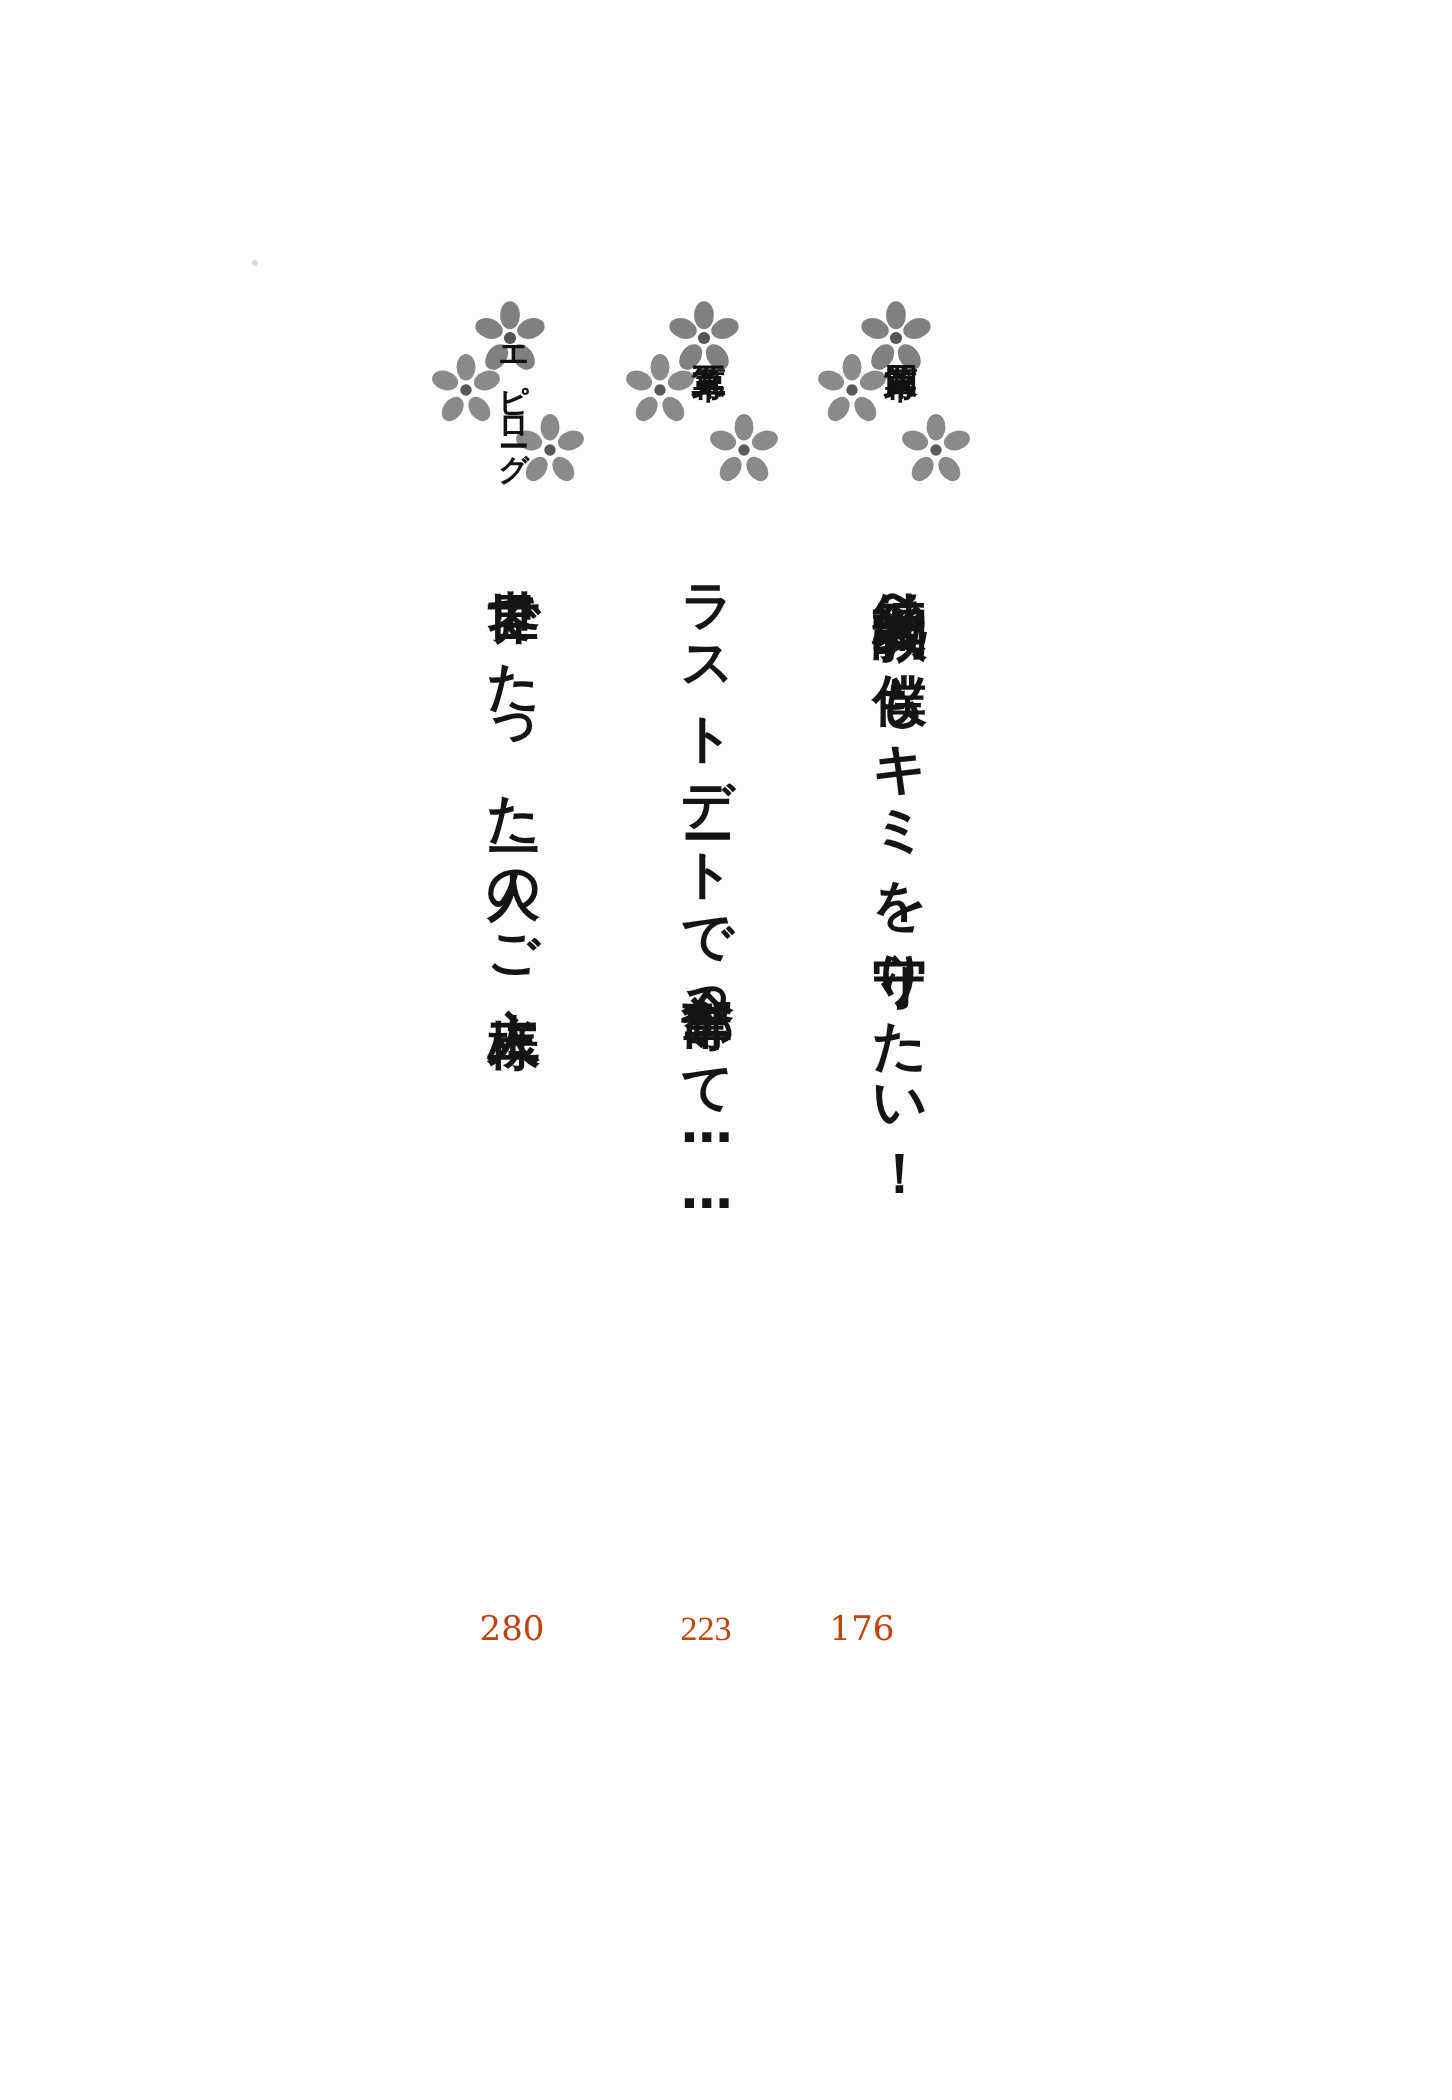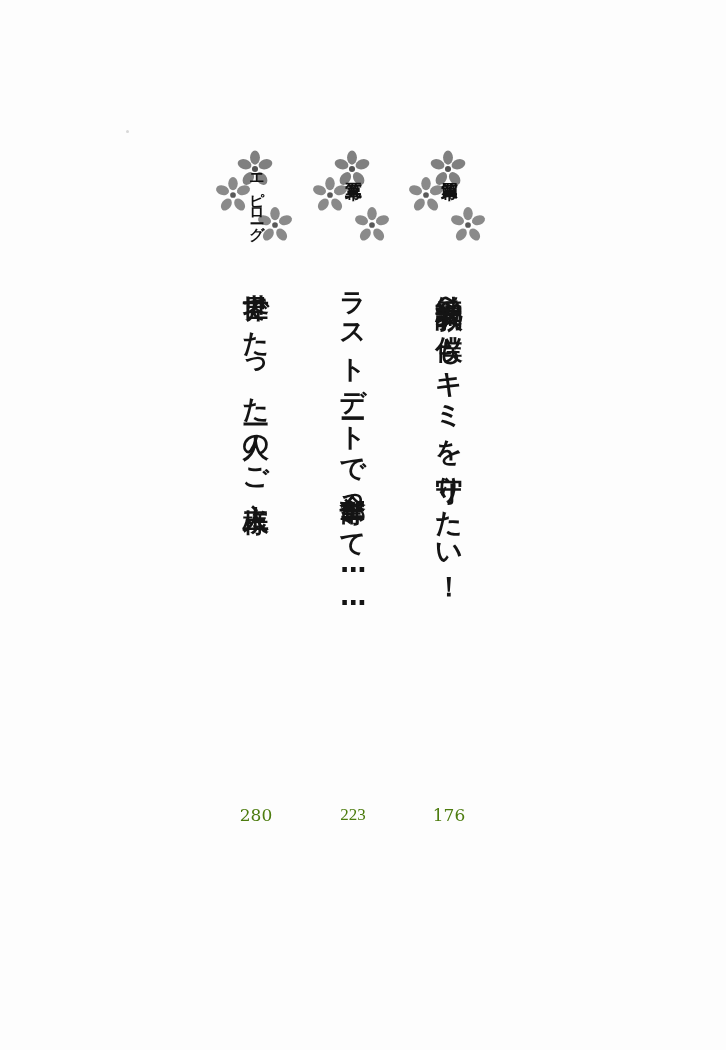--- a/index.html
+++ b/index.html
@@ -105,24 +105,24 @@
     left: 0;
     right: 0;
     height: 30px;
   }
   .pagenum {
     position: absolute;
     top: 0;
     width: 86px;
     text-align: center;
     font-size: 17px;
-    color: #4d7c0f;
+    color: #c2410c;
     font-family: "DejaVu Serif", "Liberation Serif", serif;
   }
-  .pagenum.p0 { left: 406px; }
+  .pagenum.p0 { left: 388px; }
   .pagenum.p1 { left: 310px; font-family: Liberation Serif, serif; }
   .pagenum.p2 { left: 213px; }
 
   
   .speck {
     position: absolute;
     left: 126px;
     top: 130px;
     width: 3px;
     height: 3px;

